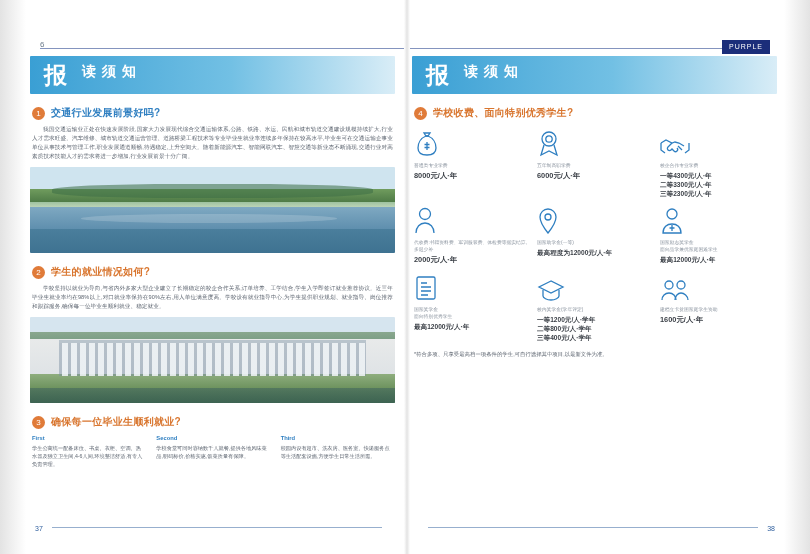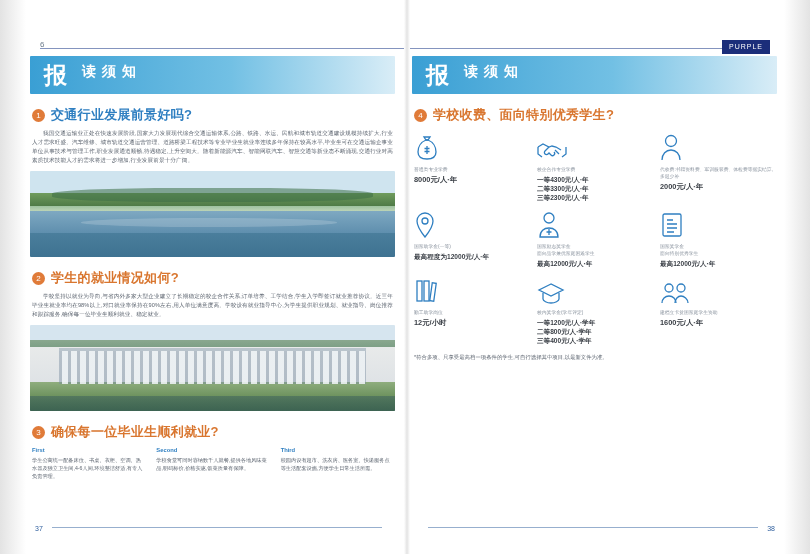--- a/index.html
+++ b/index.html
@@ -115,21 +115,21 @@
     border-radius: 50%;
     background: #e07b39;
     color: #fff;
     font-size: 8px;
     line-height: 13px;
     text-align: center;
     margin-right: 6px;
     flex: none;
   }
   .qtext {
-    font-size: 13px;
+    font-size: 10px;
     color: #2f7fc1;
     font-weight: bold;
     letter-spacing: .3px;
   }
   .qtext.orange { color: #d9762f; }
 
   .para {
     font-size: 5.6px;
     line-height: 9px;
     color: #5d6570;
@@ -349,20 +349,31 @@
           <svg width="26" height="28" viewBox="0 0 26 28" fill="none" stroke="#2f7fc1" stroke-width="1.3">
             <path d="M10 3h6l-2 3h-2z"></path>
             <path d="M12 6c-5 2-8 7-8 12 0 5 4 7 9 7s9-2 9-7c0-5-3-10-8-12z"></path>
             <path d="M13 12v8M10.5 14.5h5M10.5 17.5h5"></path>
           </svg>
         </div>
         <div class="cap">普通类专业学费</div>
         <div class="val">8000元/人·年</div>
       </div>
 
+      <div class="cell">
+        <div class="ico">
+          <svg width="24" height="28" viewBox="0 0 24 28" fill="none" stroke="#2f7fc1" stroke-width="1.3">
+            <circle cx="12" cy="9" r="7"></circle>
+            <circle cx="12" cy="9" r="3.2"></circle>
+            <path d="M7 15l-3 10 8-4 8 4-3-10"></path>
+          </svg>
+        </div>
+        <div class="cap">五年制高职学费</div>
+        <div class="val">6000元/人·年</div>
+      </div>
 
 
       <div class="cell">
         <div class="ico">
           <svg width="30" height="22" viewBox="0 0 30 22" fill="none" stroke="#2f7fc1" stroke-width="1.3">
             <path d="M1 7l5-3 6 3 3-1 4 1 5 3"></path>
             <path d="M12 7l-4 4a2 2 0 003 3l1-1 2 2a2 2 0 003-3"></path>
             <path d="M18 10l4 4"></path>
             <path d="M1 7v7l4 3M29 7v7l-4 3"></path>
           </svg>
@@ -414,31 +425,20 @@
           <svg width="24" height="28" viewBox="0 0 24 28" fill="none" stroke="#2f7fc1" stroke-width="1.3">
             <rect x="3" y="3" width="18" height="22" rx="1.5"></rect>
             <path d="M7 9h6M7 13h10M7 17h10M7 21h7"></path>
           </svg>
         </div>
         <div class="cap" style="white-space:pre-line">国家奖学金
 面向特别优秀学生</div>
         <div class="val small">最高12000元/人·年</div>
       </div>
 
-      <div class="cell">
-        <div class="ico">
-          <svg width="24" height="28" viewBox="0 0 24 28" fill="none" stroke="#2f7fc1" stroke-width="1.3">
-            <rect x="3" y="4" width="5" height="20"></rect>
-            <rect x="10" y="4" width="5" height="20"></rect>
-            <rect x="17" y="6" width="4" height="18" transform="rotate(8 19 15)"></rect>
-          </svg>
-        </div>
-        <div class="cap">勤工助学岗位</div>
-        <div class="val">12元/小时</div>
-      </div>
 
       <div class="cell">
         <div class="ico">
           <svg width="28" height="24" viewBox="0 0 28 24" fill="none" stroke="#2f7fc1" stroke-width="1.3">
             <path d="M14 3L2 9l12 6 12-6z"></path>
             <path d="M6 12v6c0 2 4 4 8 4s8-2 8-4v-6"></path>
           </svg>
         </div>
         <div class="cap">校内奖学金(学年评定)</div>
         <div class="val small" style="white-space:pre-line">一等1200元/人·学年

